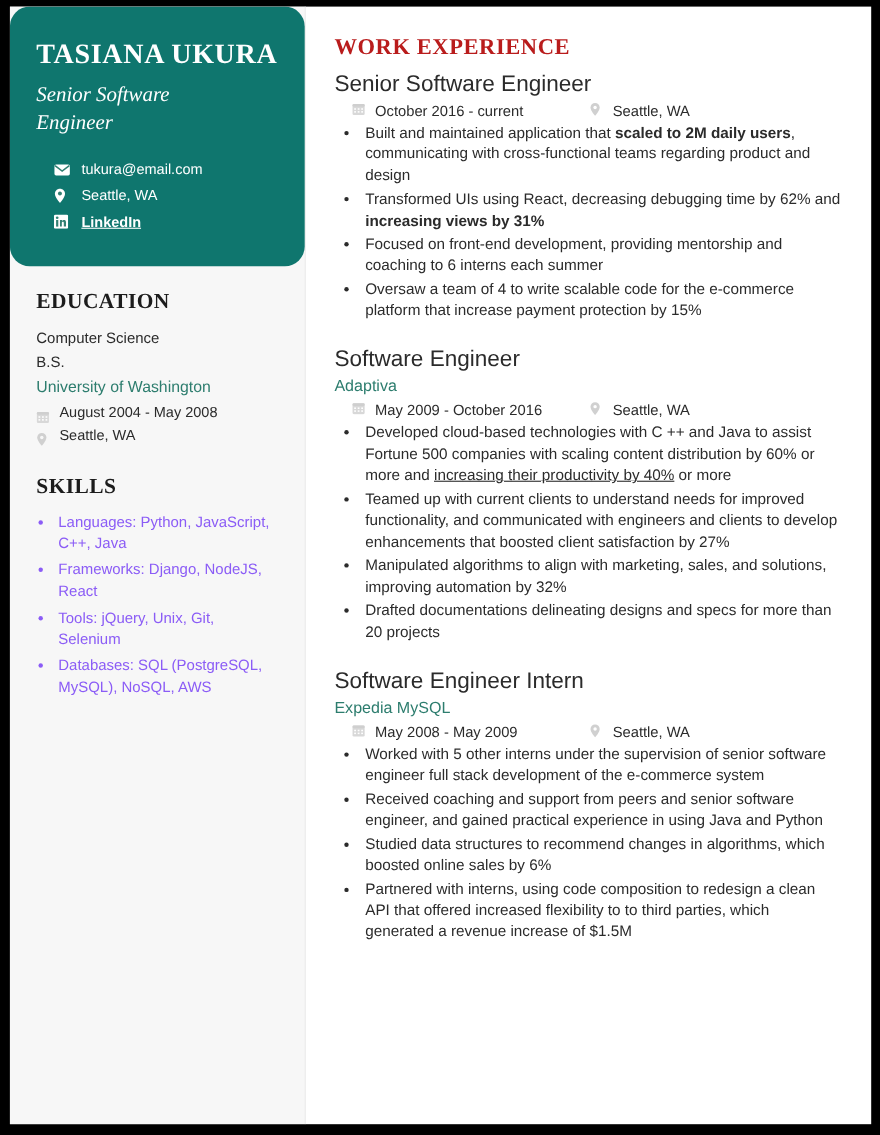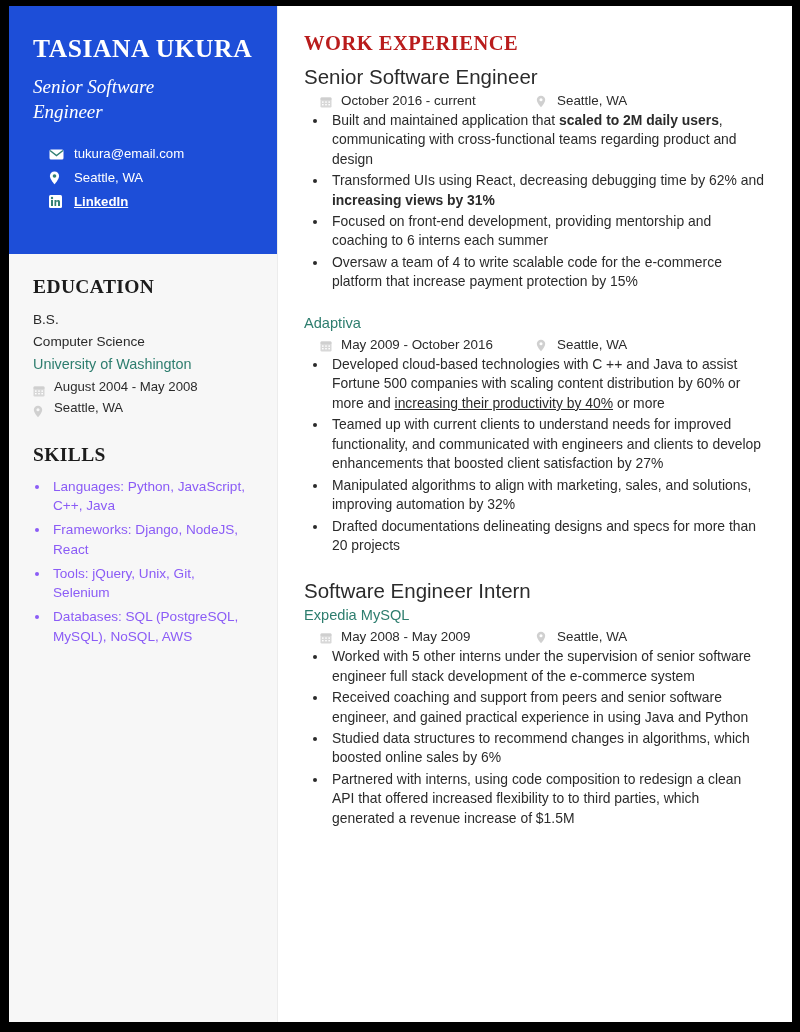--- a/index.html
+++ b/index.html
@@ -36,23 +36,24 @@
   
   .sidebar {
     width: 269px;
     flex: 0 0 269px;
     background: #f7f7f7;
     border-right: 1px solid #ececec;
     box-sizing: border-box;
     position: relative;
   }
   .sidebar-header {
-    background: #1d4ed8;
-    padding: 29px 24px 28px 24px;
+    background: #0f766e;
+    padding: 29px 24px 16px 24px;
     box-sizing: border-box;
+    border-radius: 18px;
   }
   .full-name {
     font-family: "Liberation Serif", serif;
     font-weight: bold;
     font-size: 25.5px;
     letter-spacing: 0.6px;
     color: #ffffff;
     line-height: 1.1;
     margin: 0 0 11px 0;
     white-space: nowrap;
@@ -176,21 +177,21 @@
   }
   .job-meta {
     display: flex;
     align-items: center;
     font-size: 13.4px;
     color: #2b2b2b;
     margin-bottom: 3px;
   }
   .job-meta .meta-cell {
     display: flex;
-    align-items: flex-end;
+    align-items: flex-start;
     padding-left: 16px;
   }
   .job-meta .meta-cell.date { width: 200px; flex: 0 0 200px; }
   .job-meta .ci-icon {
     width: 15px;
     flex: 0 0 15px;
     margin-right: 6px;
     display: flex;
     align-items: center;
   }
@@ -253,22 +254,22 @@
             </span>
             <span class="ci-text">LinkedIn</span>
           </li>
         </ul>
       </div>
 
       <div class="sidebar-body">
 
         <section class="side-section">
           <h2 class="side-heading">EDUCATION</h2>
+          <div class="edu-line">Computer Science</div>
           <div class="edu-line">B.S.</div>
-          <div class="edu-line">Computer Science</div>
           <div class="edu-school">University of Washington</div>
           <div class="edu-meta">
             <span class="ci-icon">
               <svg width="12" height="12" viewBox="0 0 12 12">
                   <rect x="0.5" y="1.5" width="11" height="10" rx="1.2" fill="#d8d8d8"></rect>
                   <rect x="0.5" y="1.5" width="11" height="2.6" rx="1.2" fill="#cfcfcf"></rect>
                   <rect x="2" y="5.4" width="1.6" height="1.4" fill="#ffffff"></rect>
                   <rect x="5.2" y="5.4" width="1.6" height="1.4" fill="#ffffff"></rect>
                   <rect x="8.4" y="5.4" width="1.6" height="1.4" fill="#ffffff"></rect>
                   <rect x="2" y="8" width="1.6" height="1.4" fill="#ffffff"></rect>
@@ -335,20 +336,21 @@
         </div>
         <ul class="bullets">
           <li>Built and maintained application that <b>scaled to 2M daily users</b>, communicating with cross-functional teams regarding product and design</li>
           <li>Transformed UIs using React, decreasing debugging time by 62% and <b>increasing views by 31%</b></li>
           <li>Focused on front-end development, providing mentorship and coaching to 6 interns each summer</li>
           <li>Oversaw a team of 4 to write scalable code for the e-commerce platform that increase payment protection by 15%</li>
         </ul>
       </section>
 
       <section class="job">
+        <h3 class="job-role">Software Engineer</h3>
         <div class="job-company">Adaptiva</div>
         <div class="job-meta">
           <span class="meta-cell date">
             <span class="ci-icon">
               <svg width="12" height="12" viewBox="0 0 12 12">
                   <rect x="0.5" y="1.5" width="11" height="10" rx="1.2" fill="#d8d8d8"></rect>
                   <rect x="0.5" y="1.5" width="11" height="2.6" rx="1.2" fill="#cfcfcf"></rect>
                   <rect x="2" y="5.4" width="1.6" height="1.4" fill="#ffffff"></rect>
                   <rect x="5.2" y="5.4" width="1.6" height="1.4" fill="#ffffff"></rect>
                   <rect x="8.4" y="5.4" width="1.6" height="1.4" fill="#ffffff"></rect>

